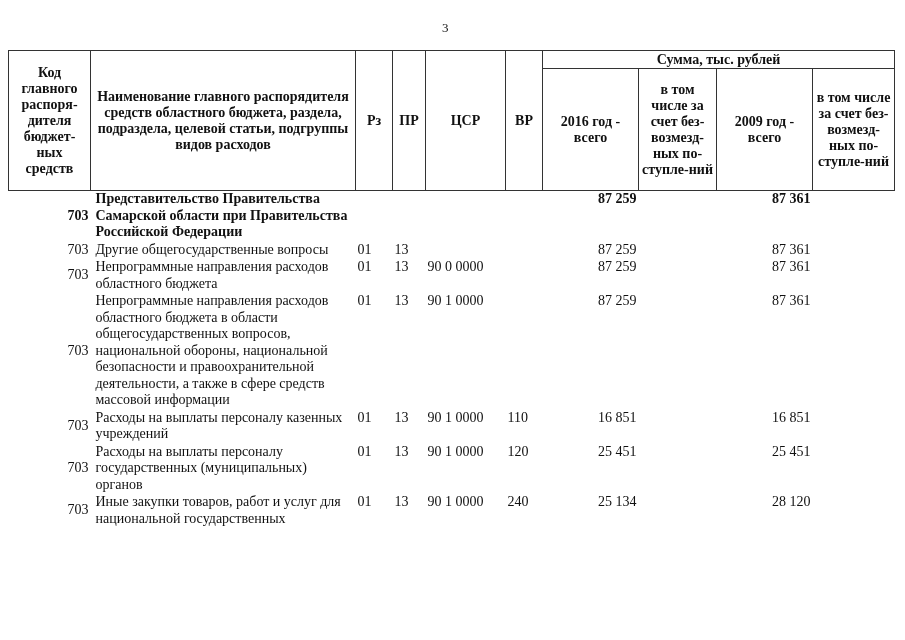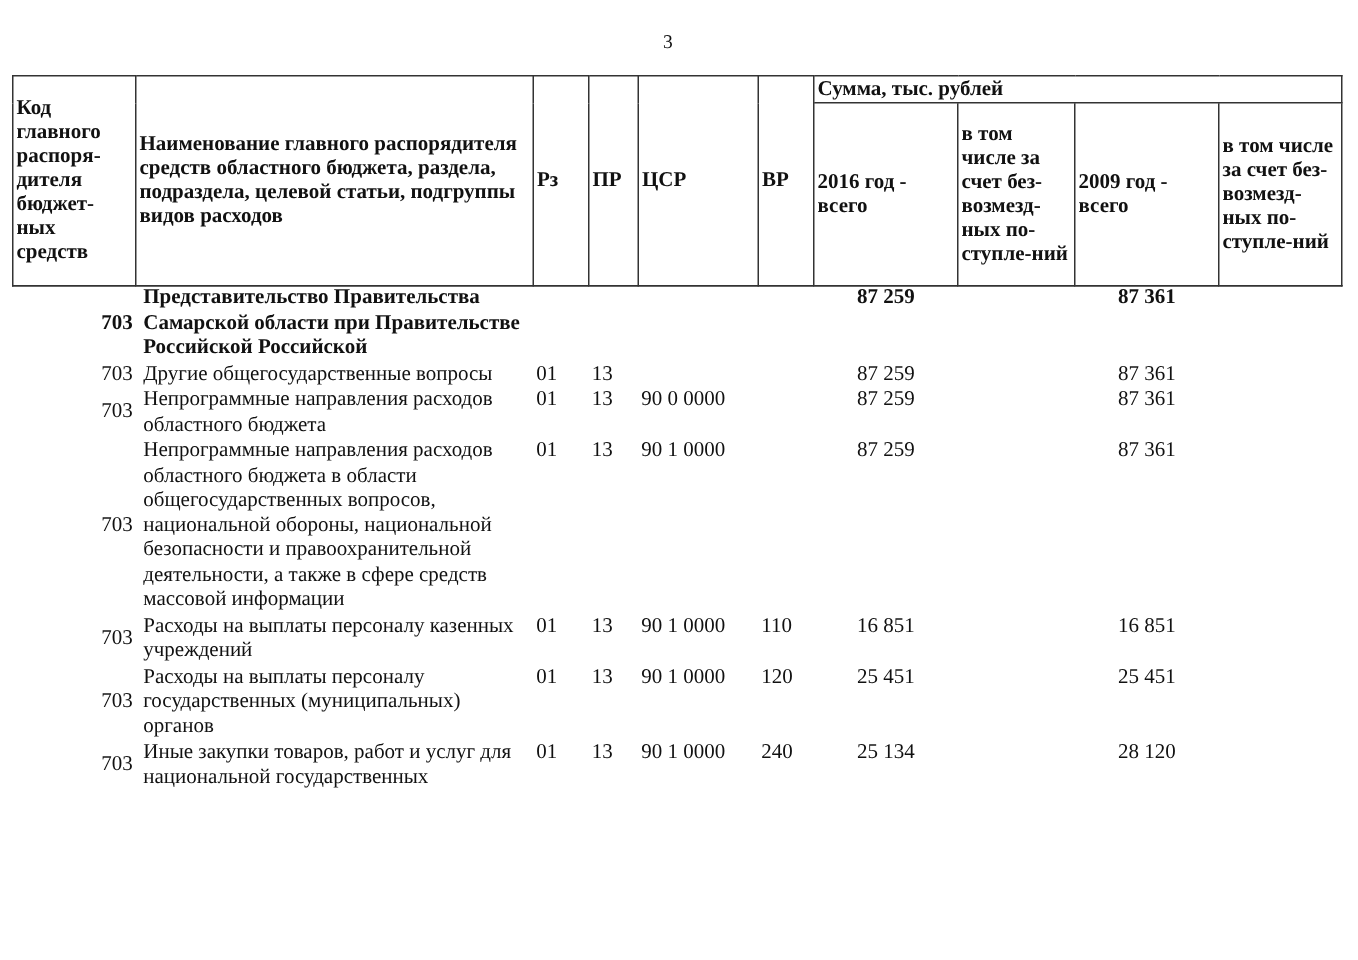--- a/index.html
+++ b/index.html
@@ -1,24 +1,24 @@
 <!DOCTYPE html>
 <html><head>
 <meta charset="utf-8">
 <style>
   html, body { margin:0; padding:0; background:#fff; }
   body { width:905px; height:640px; position:relative; overflow:hidden;
          font-family:"Liberation Serif", "DejaVu Serif", serif; color:#111; }
   .page-num { position:absolute; top:20px; left:442px; font-size:13px; }
   table { position:absolute; left:8px; top:50px; border-collapse:collapse; table-layout:fixed; width:886px; }
-  th { border:1px solid #333; font-weight:bold; font-size:14px; line-height:16px; text-align:left; vertical-align:middle; padding:0 2px; }
+  th { border:1px solid #333; font-weight:bold; font-size:14px; line-height:16px; text-align:center; vertical-align:middle; padding:0 2px; }
   td { font-size:14px; line-height:16.5px; vertical-align:top; padding:0 2px; }
   td.code { text-align:right; vertical-align:middle; }
   td.c { text-align:left; }
-  td.num { text-align:center; }
+  td.num { text-align:right; }
   tr.bold td { font-weight:bold; }
   td.name { text-align:left; padding-left:5px; }
   tbody tr td { padding-top:0; padding-bottom:1px; }
 </style>
 </head>
 <body>
 
 <div class="page-num">3</div>
 
 <table>
@@ -47,21 +47,21 @@
     <tr style="height:122px">
       <th>2016 год - всего</th>
       <th>в том числе за счет без-возмезд-ных по-ступле-ний</th>
       <th>2009 год - всего</th>
       <th>в том числе за счет без-возмезд-ных по-ступле-ний</th>
     </tr>
   </thead>
   <tbody id="tbody">
       <tr class="bold">
     <td class="code">703</td>
-    <td class="name">Представительство Правительства Самарской области при Правительстве Российской Российской</td>
+    <td class="name">Представительство Правительства Самарской области при Правительства Российской Федерации</td>
     <td class="c"></td>
     <td class="c"></td>
     <td class="c"></td>
     <td class="c"></td>
     <td class="num">87 259</td>
     <td class="num"></td>
     <td class="num">87 361</td>
     <td class="num"></td>
   </tr>
       <tr>

